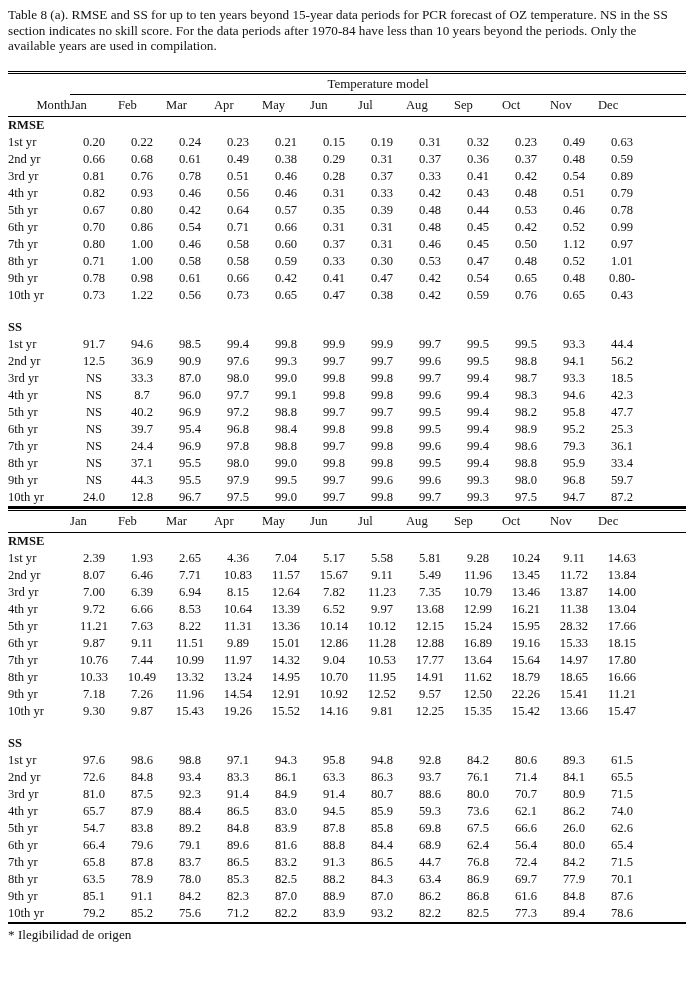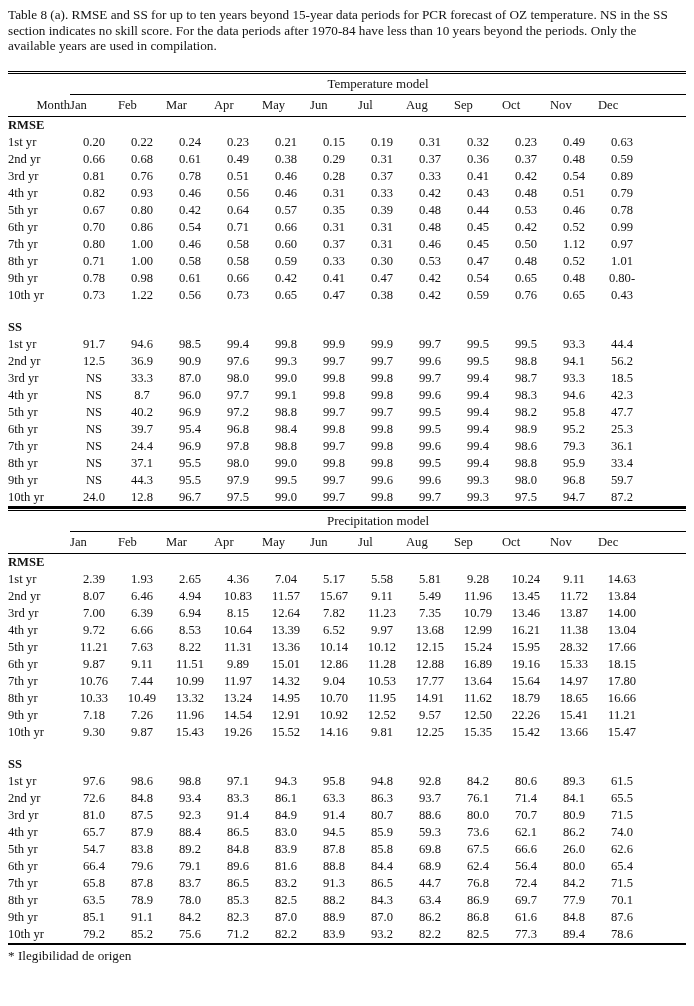--- a/index.html
+++ b/index.html
@@ -466,24 +466,20 @@
         <col class="c-month">
         <col class="c-month">
         <col class="c-month">
         <col class="c-month">
         <col class="c-month">
         <col class="c-month">
         <col class="c-month">
         <col class="c-filler">
       </colgroup>
       <thead>
-        <tr>
-          <th class="first-col"></th>
-          <th class="model-header" colspan="13">Precipitation model</th>
-        </tr>
         <tr class="months-row">
           <th class="first-col"></th>
           <th class="month">Jan</th>
           <th class="month">Feb</th>
           <th class="month">Mar</th>
           <th class="month">Apr</th>
           <th class="month">May</th>
           <th class="month">Jun</th>
           <th class="month">Jul</th>
           <th class="month">Aug</th>
@@ -511,21 +507,21 @@
           <td class="val">9.28</td>
           <td class="val">10.24</td>
           <td class="val">9.11</td>
           <td class="val">14.63</td>
           <td class="filler"></td>
         </tr>
         <tr>
           <td class="row-label">2nd yr</td>
           <td class="val">8.07</td>
           <td class="val">6.46</td>
-          <td class="val">4.94</td>
+          <td class="val">7.71</td>
           <td class="val">10.83</td>
           <td class="val">11.57</td>
           <td class="val">15.67</td>
           <td class="val">9.11</td>
           <td class="val">5.49</td>
           <td class="val">11.96</td>
           <td class="val">13.45</td>
           <td class="val">11.72</td>
           <td class="val">13.84</td>
           <td class="filler"></td>

